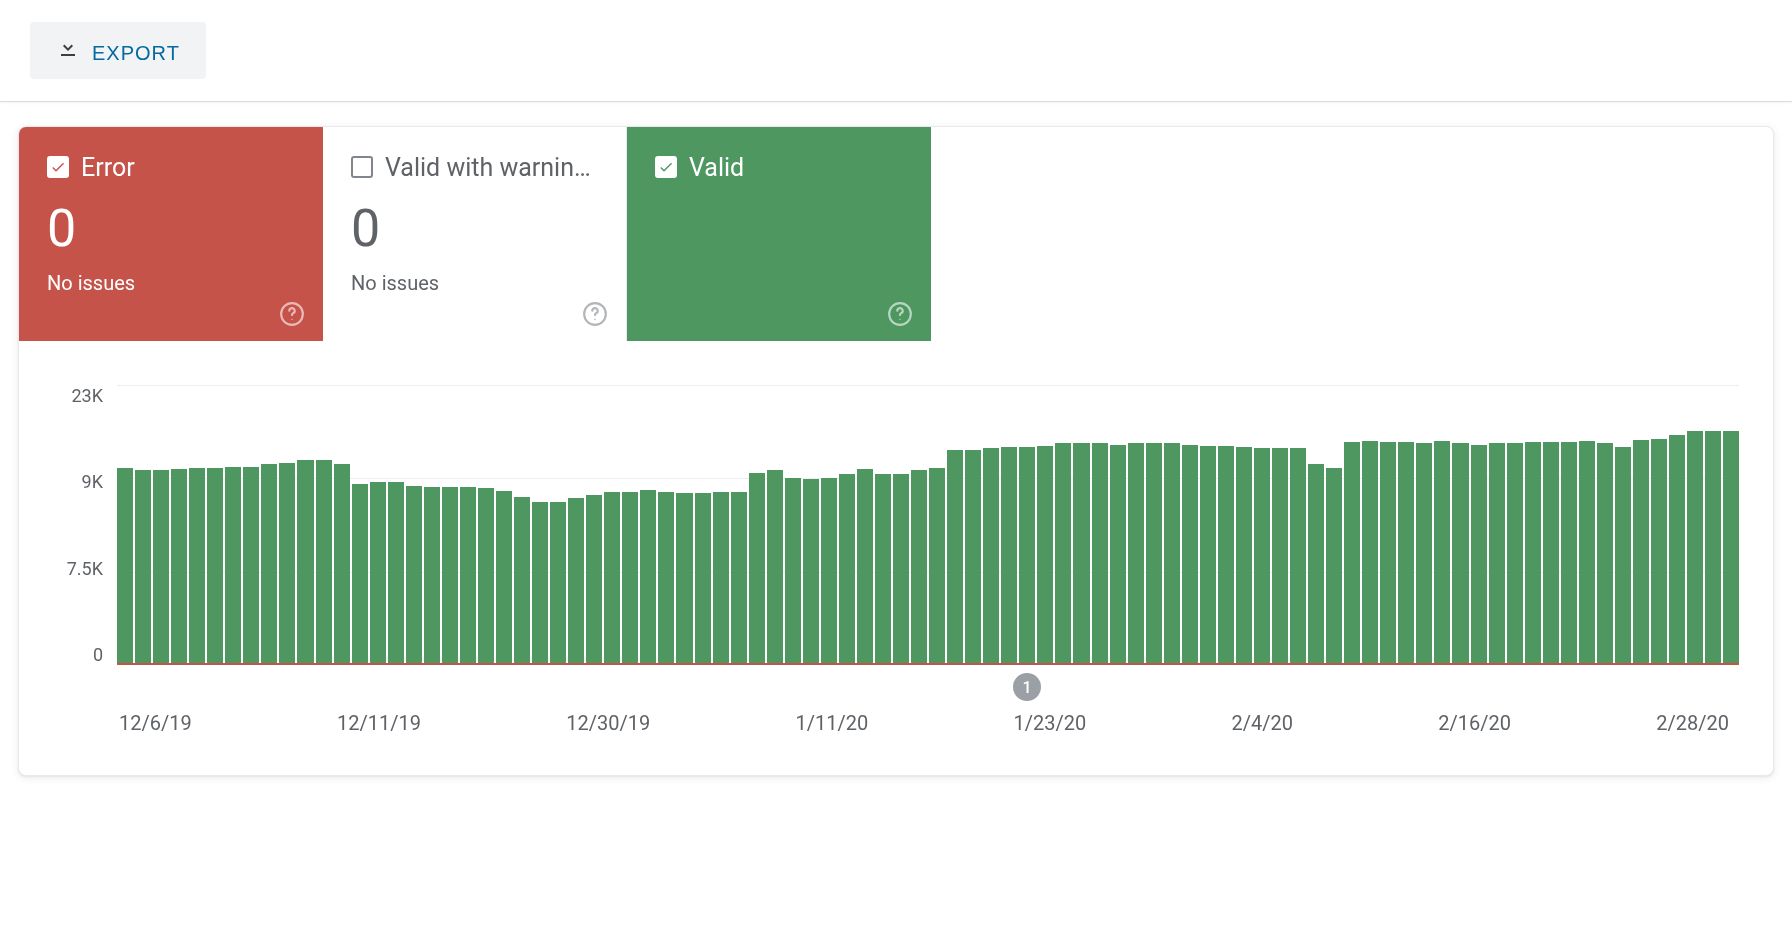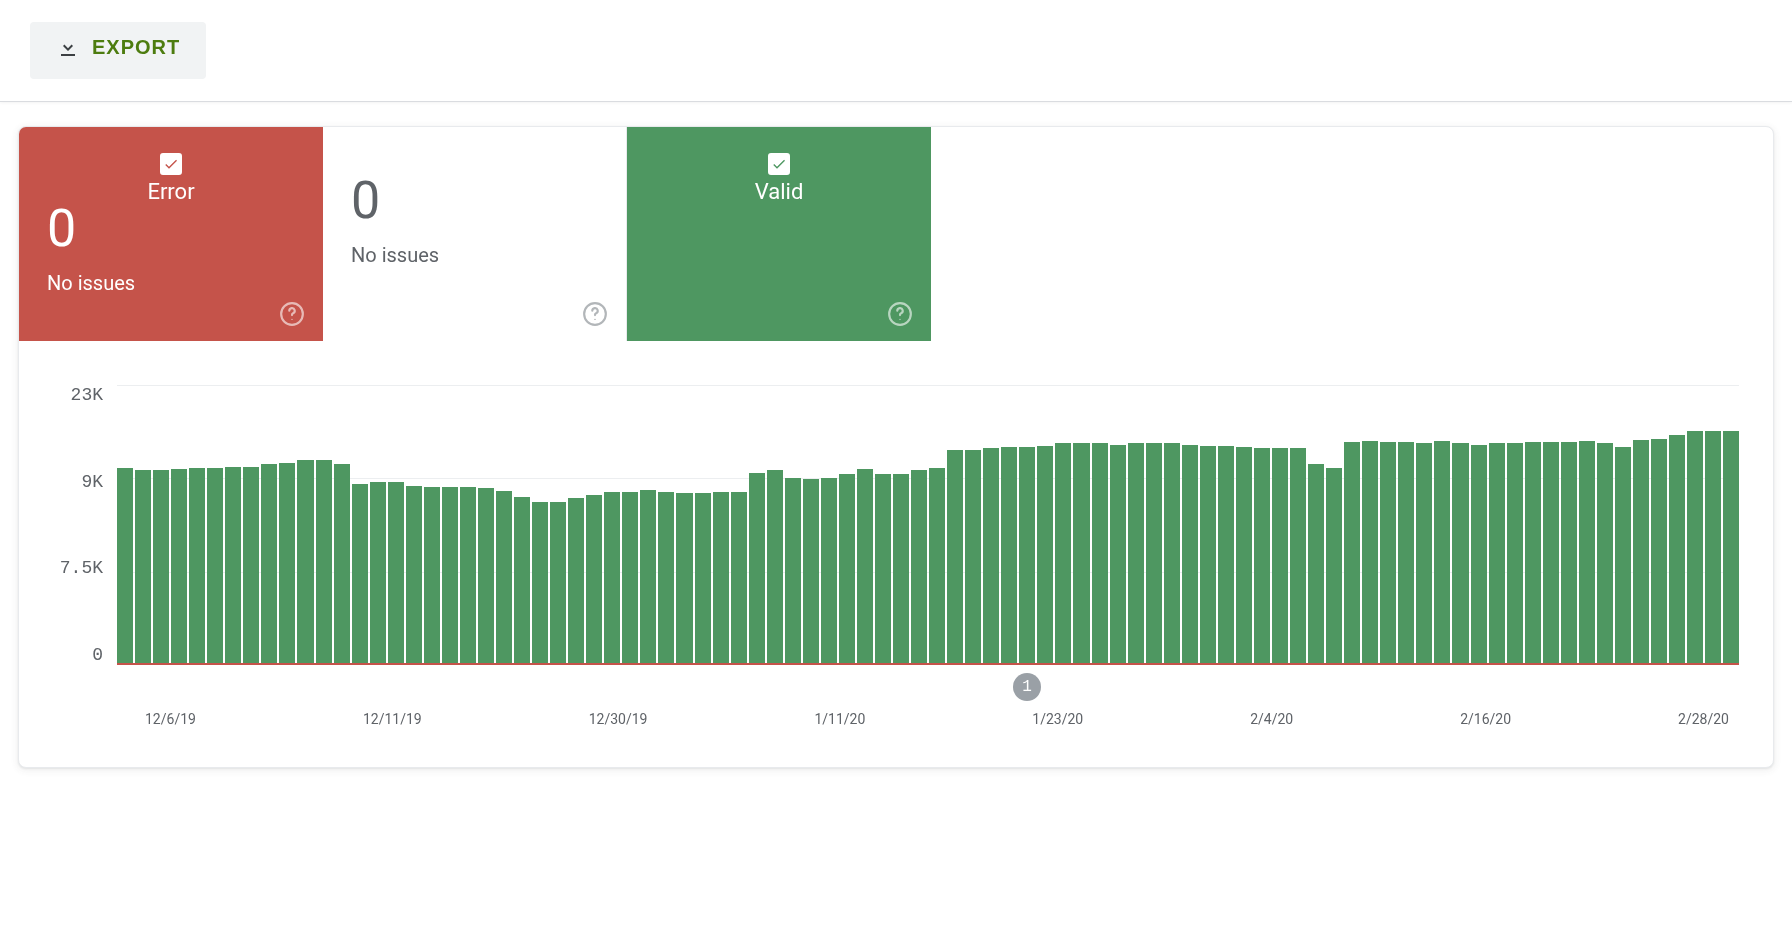--- a/index.html
+++ b/index.html
@@ -17,29 +17,29 @@
     border-bottom: 1px solid #dadce0;
     box-shadow: 0 1px 3px rgba(0,0,0,0.05);
   }
   .page-title {
     font-size: 34px;
     font-weight: 400;
     color: #202124;
   }
   .export-btn {
     display: inline-flex;
-    align-items: flex-start;
+    align-items: flex-end;
     gap: 12px;
     background: #f1f3f4;
     border: none;
     padding: 14px 26px;
     font-size: 20px;
-    font-weight: 700;
+    font-weight: 400;
     letter-spacing: 1px;
-    color: #4d7c0f;
+    color: #0369a1;
     cursor: pointer;
     border-radius: 4px;
   }
   .export-btn svg { width: 24px; height: 24px; fill: #3c4043; }
 
   .report-card {
     margin: 24px 18px 24px 18px;
     border: 1px solid #e8eaed;
     border-radius: 8px;
     background: #fff;
@@ -51,24 +51,23 @@
   .status-card {
     position: relative;
     width: 304px;
     padding: 26px 28px 18px 28px;
     min-height: 214px;
     cursor: pointer;
   }
   .status-card .label-row {
     display: flex;
     align-items: center;
-    gap: 4px;
-    font-size: 22px;
+    gap: 12px;
+    font-size: 25px;
     height: 28px;
-    flex-direction: column;
   }
   .checkbox {
     width: 22px; height: 22px;
     border: 2px solid currentColor;
     border-radius: 3px;
     display: inline-flex;
     align-items: center;
     justify-content: center;
     flex-shrink: 0;
   }
@@ -104,21 +103,21 @@
   .card-warn .label-row span { overflow:hidden; text-overflow:ellipsis; white-space:nowrap; max-width: 210px; }
 
   .card-valid { background:#4e9761; color:#fff; }
   .card-valid .checkbox { border-color:#fff; background:#fff; }
   .card-valid .checkbox svg { fill:#4e9761; }
   .card-valid .help-icon svg { stroke:#fff; fill:none; }
 
   
   .chart-wrap { padding: 44px 34px 40px 42px; }
   .y-title { font-size: 19px; color:#5f6368; margin-bottom:6px; }
-  .plot-row { display:flex;font-family:Liberation Mono, monospace; }
+  .plot-row { display:flex; }
   .y-axis {
     display:flex;
     flex-direction: column;
     justify-content: space-between;
     align-items: flex-end;
     height: 280px;
     padding-right: 14px;
     font-size: 18px;
     color:#5f6368;
     flex-shrink:0;
@@ -152,25 +151,25 @@
     bottom:-36px;
     transform:translateX(-50%);
     width:28px; height:28px;
     border-radius:50%;
     background:#9aa0a6;
     color:#fff;
     display:flex; align-items:center; justify-content:center;
     font-size:16px; font-weight:500;
   }
   .x-axis {
-    margin-left:84px;
+    margin-left:58px;
     margin-top:46px;
     display:flex;
     justify-content:space-between;
-    font-size:14px;
+    font-size:20px;
     color:#5f6368;
     padding: 0 10px 0 0;
   }
 </style>
 </head>
 <body>
 
 <div class="header">
   <button class="export-btn">
     <span>
@@ -200,20 +199,26 @@
       <span class="help-icon">
         <svg viewBox="0 0 24 24" stroke-width="2">
             <circle cx="12" cy="12" r="10"></circle>
             <path d="M9.5 9a2.5 2.5 0 1 1 3.5 2.3c-.9.4-1 1-1 1.7" stroke-linecap="round"></path>
             <circle cx="12" cy="17" r="0.6" fill="currentColor" stroke="none"></circle>
           </svg>
       </span>
     </div>
 
     <div class="status-card card-warn">
+      <div class="label-row">
+        <span class="checkbox">
+          
+        </span>
+        <span>Valid with warnin…</span>
+      </div>
       <div class="status-value">0</div>
       <div class="status-sub">No issues</div>
       <span class="help-icon">
         <svg viewBox="0 0 24 24" stroke-width="2">
             <circle cx="12" cy="12" r="10"></circle>
             <path d="M9.5 9a2.5 2.5 0 1 1 3.5 2.3c-.9.4-1 1-1 1.7" stroke-linecap="round"></path>
             <circle cx="12" cy="17" r="0.6" fill="currentColor" stroke="none"></circle>
           </svg>
       </span>
     </div>

